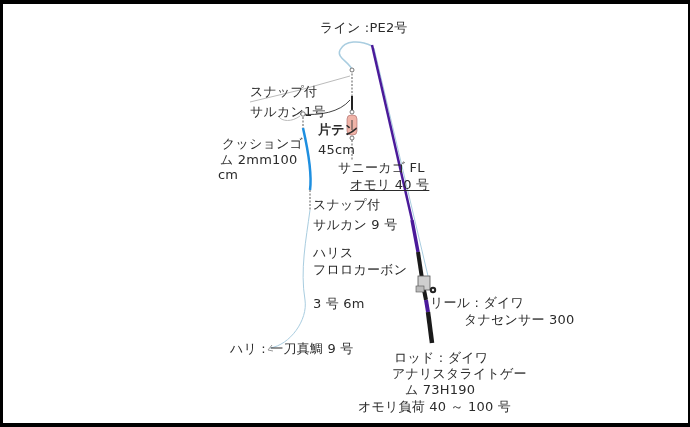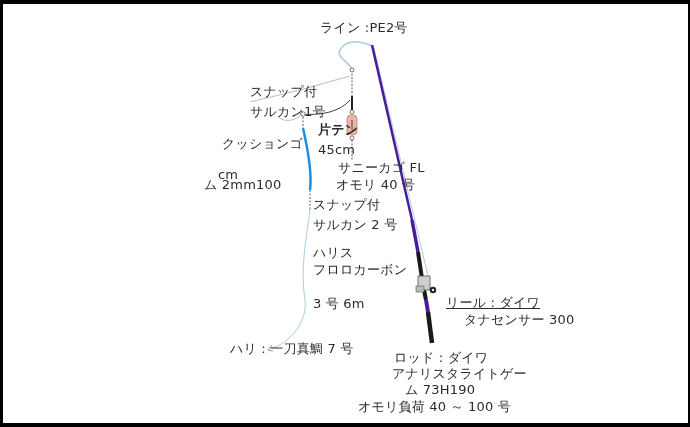--- a/index.html
+++ b/index.html
@@ -69,34 +69,34 @@
 
 <div class="lbl" style="left:320px;top:20px;font-size:13px;">ライン :PE2号</div>
 
 <div class="lbl" style="left:250px;top:84px;">スナップ付</div>
 <div class="lbl" style="left:250px;top:104px;">サルカン1号</div>
 
 <div class="lbl" style="left:318px;top:122px;font-weight:bold;">片テン</div>
 <div class="lbl" style="left:318px;top:142px;">45cm</div>
 
 <div class="lbl" style="left:222px;top:136px;">クッションゴ</div>
-<div class="lbl" style="left:204px;top:152px;margin-top:25px;">ム 2mm100</div>
+<div class="lbl" style="left:220px;top:152px;">ム 2mm100</div>
 <div class="lbl" style="left:218px;top:167px;">cm</div>
 
 <div class="lbl" style="left:338px;top:160px;">サニーカゴ FL</div>
-<div class="lbl" style="left:336px;top:177px;">オモリ 40 号</div>
+<div class="lbl" style="left:350px;top:177px;text-decoration:underline;">オモリ 40 号</div>
 
 <div class="lbl" style="left:313px;top:197px;">スナップ付</div>
-<div class="lbl" style="left:313px;top:217px;">サルカン 2 号</div>
+<div class="lbl" style="left:313px;top:217px;">サルカン 9 号</div>
 
 <div class="lbl" style="left:313px;top:245px;">ハリス</div>
 <div class="lbl" style="left:313px;top:262px;">フロロカーボン</div>
 <div class="lbl" style="left:313px;top:280px;margin-top:16px;">3 号 6m</div>
 
-<div class="lbl" style="left:446px;top:295px;text-decoration:underline;">リール : ダイワ</div>
+<div class="lbl" style="left:430px;top:295px;">リール : ダイワ</div>
 <div class="lbl" style="left:464px;top:312px;text-align:center;">タナセンサー 300</div>
 
-<div class="lbl" style="left:230px;top:341px;">ハリ : 一刀真鯛 7 号</div>
+<div class="lbl" style="left:230px;top:341px;">ハリ : 一刀真鯛 9 号</div>
 
 <div class="lbl" style="left:359px;top:350px;margin-left:35px;">ロッド : ダイワ</div>
 <div class="lbl" style="left:392px;top:366px;">アナリスタライトゲー</div>
 <div class="lbl" style="left:405px;top:382px;">ム 73H190</div>
 <div class="lbl" style="left:358px;top:399px;">オモリ負荷 40 ～ 100 号</div>
 
 </body></html>

